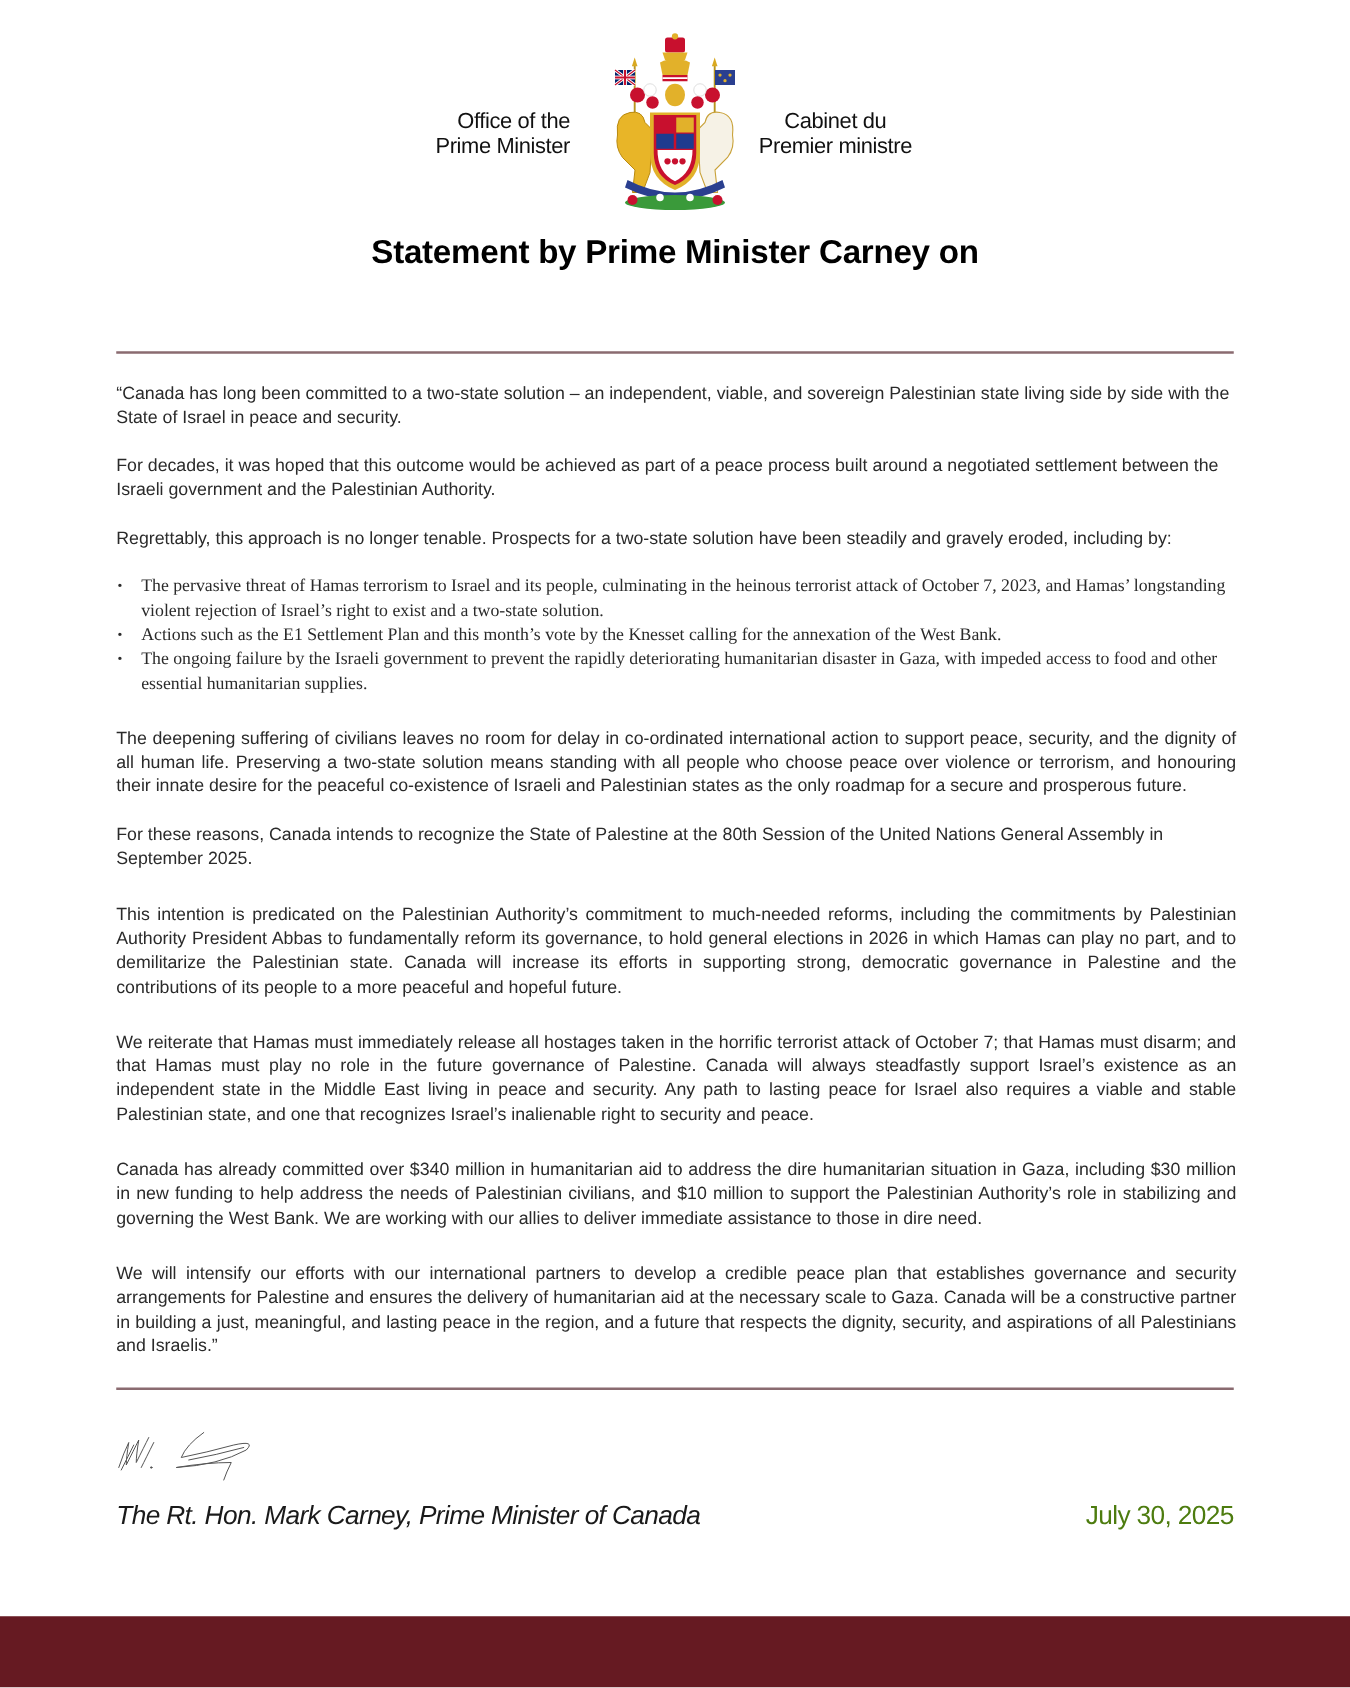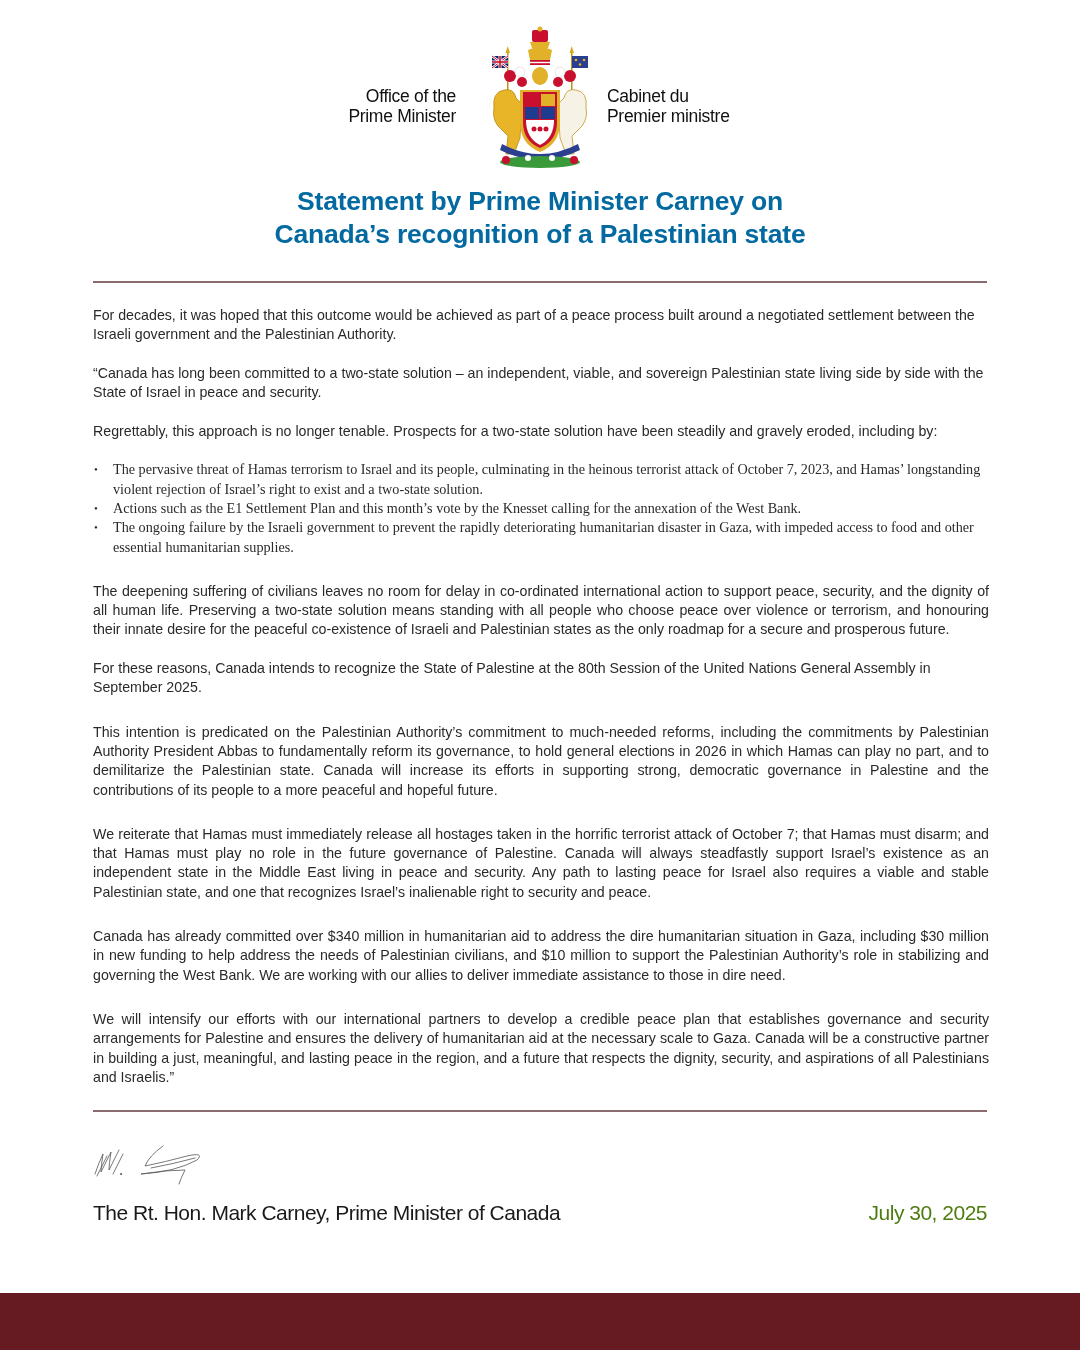--- a/index.html
+++ b/index.html
@@ -28,21 +28,21 @@
       text-align: right;
       font-size: 17.5px;
       line-height: 20px;
       color: #111;
       letter-spacing: -0.3px;
     }
     .office-fr {
       position: absolute;
       left: 607px;
       top: 66px;
-      text-align: left;
+      text-align: center;
       font-size: 17.5px;
       line-height: 20px;
       color: #111;
       letter-spacing: -0.3px;
     }
     .coat-of-arms {
       position: absolute;
       left: 488px;
       top: 6px;
       width: 104px;
@@ -50,21 +50,21 @@
     }
     .title {
       position: absolute;
       top: 185px;
       left: 0;
       width: 1080px;
       text-align: center;
       font-weight: bold;
       font-size: 26.5px;
       line-height: 33px;
-      color: #0369a1;
+      color: #000000;
       letter-spacing: -0.2px;
     }
     .rule {
       position: absolute;
       left: 93px;
       width: 894px;
       height: 2px;
       background: #8a6b70;
     }
     .rule.top { top: 281px; }
@@ -105,20 +105,21 @@
       width: 134px;
       height: 42px;
     }
     .signatory {
       position: absolute;
       left: 93px;
       top: 1201px;
       font-size: 21px;
       color: #1a1a1a;
       letter-spacing: -0.5px;
+      font-style: italic;
     }
     .date {
       position: absolute;
       right: 93px;
       top: 1201px;
       font-size: 21px;
       color: #4d7c0f;
       letter-spacing: -0.5px;
     }
     .footer-band {
@@ -201,28 +202,27 @@
   </svg>
 
   <div class="office-fr">
     <div>Cabinet du</div>
     <div>Premier ministre</div>
   </div>
 </div>
 
 <h1 class="title">
   <div>Statement by Prime Minister Carney on</div>
-  <div>Canada’s recognition of a Palestinian state</div>
 </h1>
 
 <div class="rule top"></div>
 
 <div class="body-text">
+  <p>“Canada has long been committed to a two-state solution – an independent, viable, and sovereign Palestinian state living side by side with the State of Israel in peace and security.</p>
   <p>For decades, it was hoped that this outcome would be achieved as part of a peace process built around a negotiated settlement between the Israeli government and the Palestinian Authority.</p>
-  <p>“Canada has long been committed to a two-state solution – an independent, viable, and sovereign Palestinian state living side by side with the State of Israel in peace and security.</p>
   <p>Regrettably, this approach is no longer tenable. Prospects for a two-state solution have been steadily and gravely eroded, including by:</p>
 
   <ul class="bullets">
     <li>The pervasive threat of Hamas terrorism to Israel and its people, culminating in the heinous terrorist attack of October 7, 2023, and Hamas’ longstanding violent rejection of Israel’s right to exist and a two-state solution.</li>
     <li>Actions such as the E1 Settlement Plan and this month’s vote by the Knesset calling for the annexation of the West Bank.</li>
     <li>The ongoing failure by the Israeli government to prevent the rapidly deteriorating humanitarian disaster in Gaza, with impeded access to food and other essential humanitarian supplies.</li>
   </ul>
 
   <p class="justify">The deepening suffering of civilians leaves no room for delay in co-ordinated international action to support peace, security, and the dignity of all human life. Preserving a two-state solution means standing with all people who choose peace over violence or terrorism, and honouring their innate desire for the peaceful co-existence of Israeli and Palestinian states as the only roadmap for a secure and prosperous future.</p>
   <p>For these reasons, Canada intends to recognize the State of Palestine at the 80th Session of the United Nations General Assembly in September 2025.</p>

